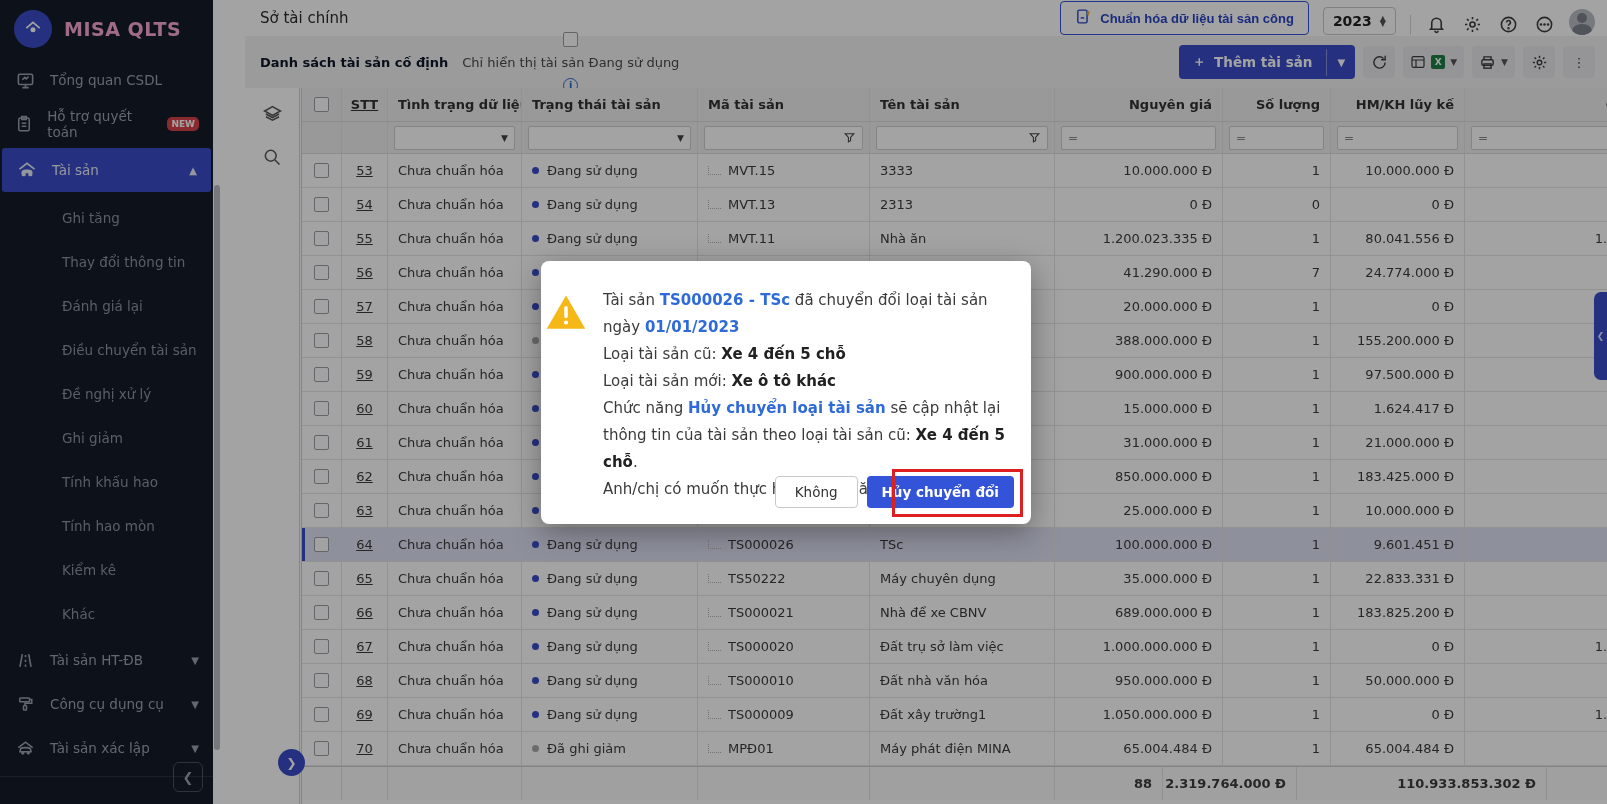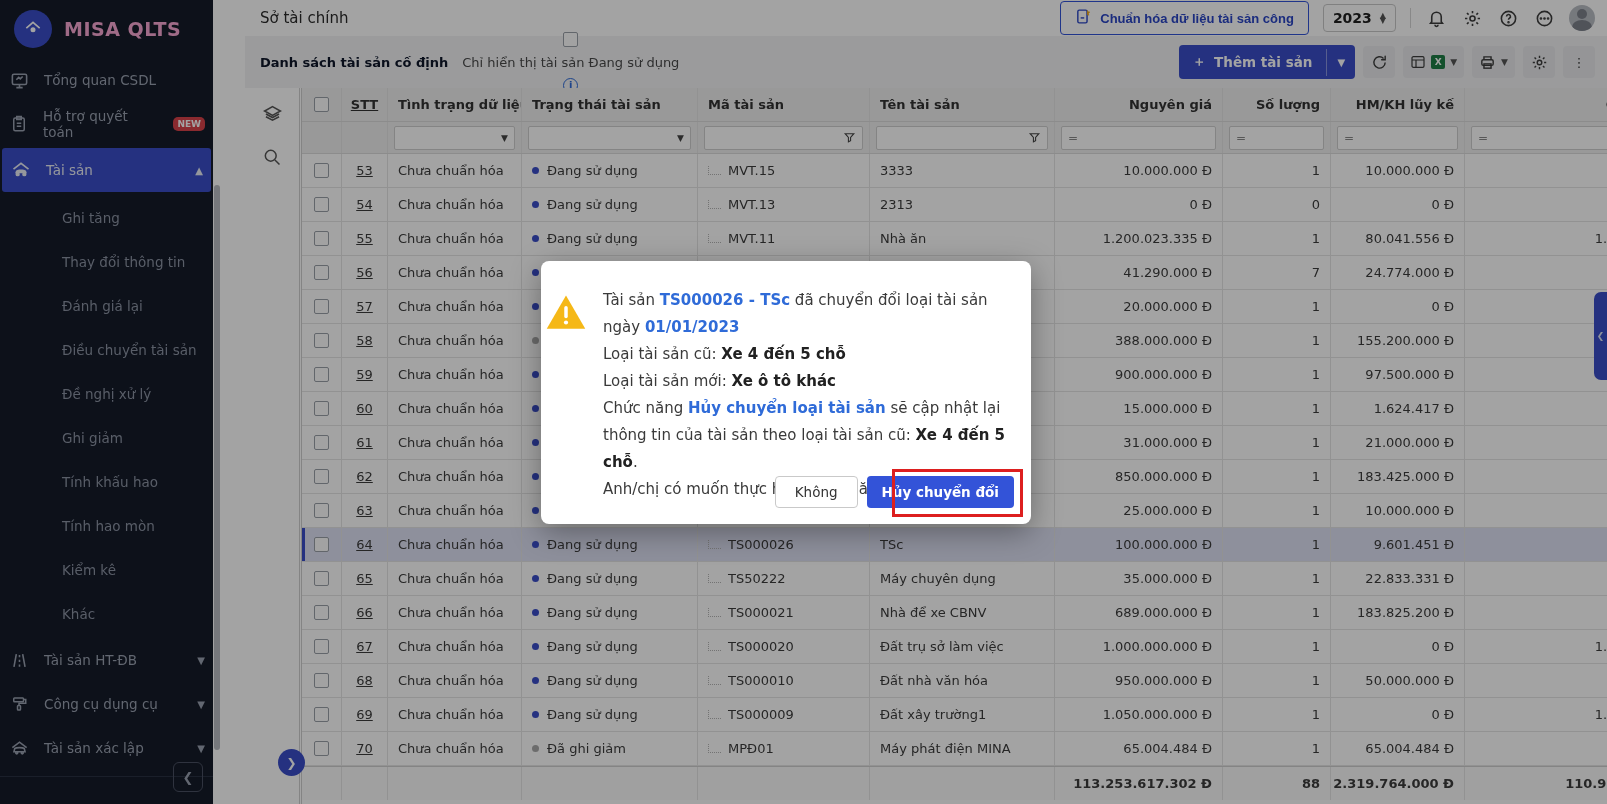--- a/index.html
+++ b/index.html
@@ -5,36 +5,36 @@
   * { margin:0; padding:0; box-sizing:border-box; }
   body { font-family:"DejaVu Sans","Liberation Sans",sans-serif; }
   .app { position:relative; width:1607px; height:804px; overflow:hidden; background:#fff; font-size:13px; color:#3c3c3c; }
 
   
   .sidebar { position:absolute; left:0; top:0; width:213px; height:804px; background:#151b29; z-index:1; }
   .brand { display:flex; align-items:center; gap:12px; padding:10px 0 10px 14px; height:58px; }
   .brand-logo { width:38px; height:38px; border-radius:50%; background:#3a4ec9; display:flex; align-items:center; justify-content:center; }
   .brand-logo svg { width:20px; height:20px; }
   .brand-name { color:#f9a8d4; font-size:19px; font-weight:bold; letter-spacing:.5px; }
-  .nav-item { position:relative; display:flex; align-items:center; gap:14px; height:44px; padding:0 8px; color:#9aa2b1; font-size:13.5px; cursor:pointer; }
+  .nav-item { position:relative; display:flex; align-items:center; gap:14px; height:44px; padding:0 14px; color:#9aa2b1; font-size:13.5px; cursor:pointer; }
   .nav-item .nicon { width:22px; display:flex; justify-content:center; }
   .nav-item.active { background:#3a4ec9; color:#e9ecf5; border-radius:3px; margin:2px 2px; }
   .nav-badge { background:#d8434a; color:#fff; font-size:9px; font-weight:bold; padding:2px 4px; border-radius:5px; margin-left:2px; }
   .nav-chev { margin-left:auto; font-size:10px; }
   .submenu { padding:2px 0; }
   .submenu-item { height:44px; display:flex; align-items:center; padding-left:62px; color:#8b93a3; font-size:13.5px; cursor:pointer; }
   .sidebar-divider { border-top:1px solid #2a3142; margin-top:6px; }
   .collapse-btn { position:absolute; right:10px; bottom:12px; width:30px; height:30px; border:1px solid #4a5163; border-radius:6px; color:#9aa2b1; display:flex; align-items:center; justify-content:center; font-size:13px; cursor:pointer; }
   .side-scrollbar { position:absolute; left:214px; top:185px; width:6px; height:565px; background:#b9bcc2; border-radius:3px; z-index:1; }
 
   
   .main { position:absolute; left:213px; top:0; right:0; bottom:0; background:#fff; z-index:1;margin-left:32px; }
   .topbar { position:absolute; left:0; top:0; right:0; height:36px; background:#fff; display:flex; align-items:center; padding:0 12px 0 15px; }
   .topbar-title { font-size:15px; color:#2b2b2b; }
-  .topbar-right { margin-left:auto; display:flex; align-items:center; gap:14px; }
+  .topbar-right { margin-left:auto; display:flex; align-items:flex-end; gap:14px; }
   .normalize-btn { display:flex; align-items:center; gap:8px; border:1px solid #3353d8; border-radius:4px; background:#fff; color:#2b46c6; font-weight:bold; font-size:13px; padding:6px 14px; cursor:pointer; }
   .year-box { display:flex; align-items:center; gap:8px; border:1px solid #c9c9c9; border-radius:4px; padding:5px 9px; font-weight:bold; font-size:14px; color:#222; background:#fff; cursor:pointer; }
   .spin { display:flex; flex-direction:column; line-height:5px; font-size:8px; color:#555; }
   .tb-divider { width:1px; height:20px; background:#d5d5d5; }
   .tb-icon { width:22px; height:22px; display:flex; align-items:center; justify-content:center; color:#3d3d3d; cursor:pointer; }
   .avatar { width:26px; height:26px; border-radius:50%; background:#b9bdc4; position:relative; overflow:hidden; cursor:pointer; }
   .avatar::before { content:""; position:absolute; left:8px; top:4px; width:10px; height:10px; border-radius:50%; background:#7d828c; }
   .avatar::after { content:""; position:absolute; left:3px; top:15px; width:20px; height:14px; border-radius:50%; background:#7d828c; }
 
   .titlebar { position:absolute; left:0; top:36px; right:0; height:52px; background:#f2f3f5; display:flex; align-items:center; padding:0 12px 0 15px; }
@@ -710,21 +710,20 @@
               <div class="cell c-remain num">0 Đ</div>
             </div>
           </div>
         <div class="t-total" id="ttotal">
             <div class="cell c-cb"></div>
             <div class="cell c-stt"></div>
             <div class="cell c-ds"></div>
             <div class="cell c-st"></div>
             <div class="cell c-code"></div>
             <div class="cell c-name"></div>
-            <div class="cell c-cost num">113.253.617.302 Đ</div>
             <div class="cell c-qty num">88</div>
             <div class="cell c-accum num">2.319.764.000 Đ</div>
             <div class="cell c-remain num">110.933.853.302 Đ</div>
           </div>
       </div>
     </div>
   </div>
 
   <div class="right-tab">❮</div>
 

